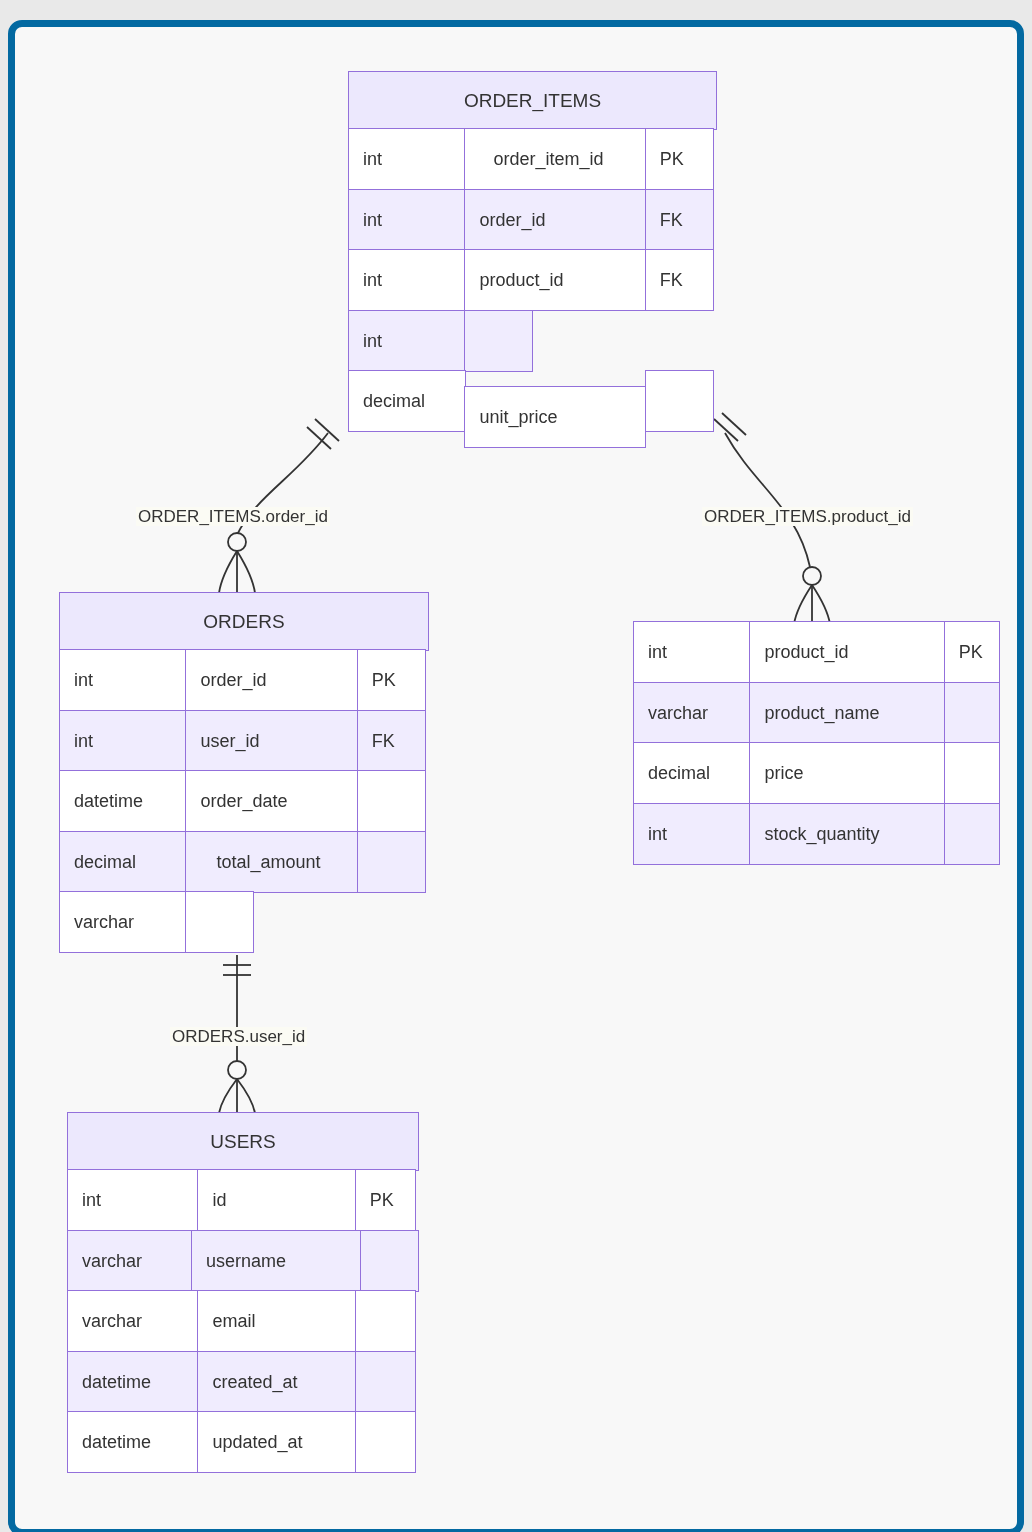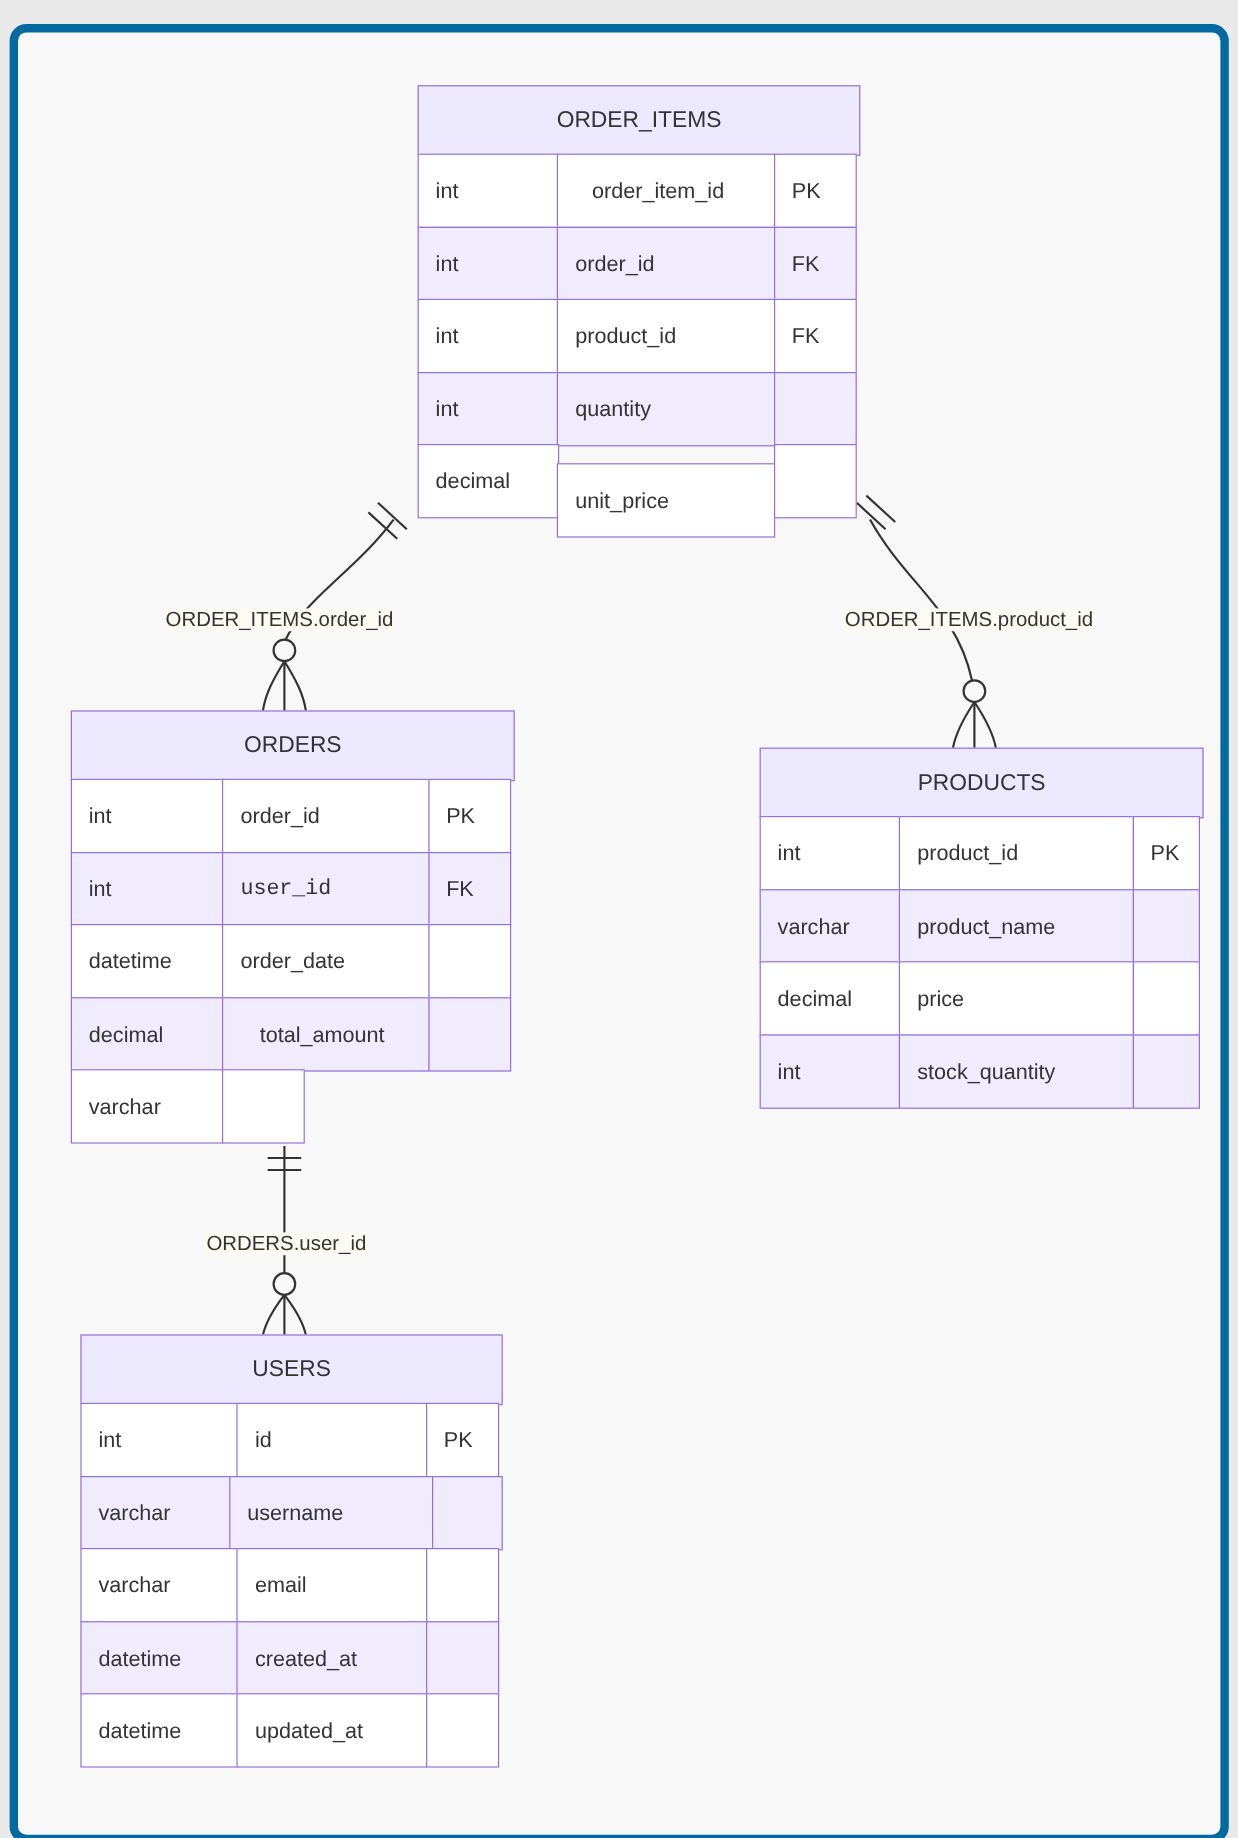--- a/index.html
+++ b/index.html
@@ -137,58 +137,56 @@
           <div class="attr-cell" style="width: 182px; height: 62px; margin-left: -1.6px;">order_id</div>
           <div class="attr-cell key" style="width: 69px; height: 62px; margin-left: -1.6px;">FK</div>
         </div>
         <div class="attr-row" style="height: 62px; margin-top: -1.6px;">
           <div class="attr-cell" style="width: 118px; height: 62px;">int</div>
           <div class="attr-cell" style="width: 182px; height: 62px; margin-left: -1.6px;">product_id</div>
           <div class="attr-cell key" style="width: 69px; height: 62px; margin-left: -1.6px;">FK</div>
         </div>
         <div class="attr-row alt" style="height: 62px; margin-top: -1.6px;">
           <div class="attr-cell" style="width: 118px; height: 62px;">int</div>
-          <div class="attr-cell" style="width: 182px; height: 62px; margin-left: -1.6px;">quantity</div>
           <div class="attr-cell key" style="width: 69px; height: 62px; margin-left: -1.6px;"></div>
         </div>
         <div class="attr-row" style="height: 62px; margin-top: -1.6px;">
           <div class="attr-cell" style="width: 118px; height: 62px;">decimal</div>
           <div class="attr-cell" style="width: 182px; height: 62px; margin-left: -1.6px; margin-top: 16px;">unit_price</div>
           <div class="attr-cell key" style="width: 69px; height: 62px; margin-left: -1.6px;"></div>
         </div>
       </div>
       <div class="entity" style="left: 44px; top: 565px; width: 370px; height: 369px;">
         <div class="entity-title" style="height: 59px; width: 370px;">ORDERS</div>
         <div class="attr-row" style="height: 62px; margin-top: -1.6px;">
           <div class="attr-cell" style="width: 128px; height: 62px;">int</div>
           <div class="attr-cell" style="width: 173px; height: 62px; margin-left: -1.6px;">order_id</div>
           <div class="attr-cell key" style="width: 69px; height: 62px; margin-left: -1.6px;">PK</div>
         </div>
         <div class="attr-row alt" style="height: 62px; margin-top: -1.6px;">
           <div class="attr-cell" style="width: 128px; height: 62px;">int</div>
-          <div class="attr-cell" style="width: 173px; height: 62px; margin-left: -1.6px; font-family: Liberation Mono, monospace;">user_id</div>
+          <div class="attr-cell" style="width: 173px; height: 62px; margin-left: -1.6px;">user_id</div>
           <div class="attr-cell key" style="width: 69px; height: 62px; margin-left: -1.6px;">FK</div>
         </div>
         <div class="attr-row" style="height: 62px; margin-top: -1.6px;">
           <div class="attr-cell" style="width: 128px; height: 62px;">datetime</div>
           <div class="attr-cell" style="width: 173px; height: 62px; margin-left: -1.6px;">order_date</div>
           <div class="attr-cell key" style="width: 69px; height: 62px; margin-left: -1.6px;"></div>
         </div>
         <div class="attr-row alt" style="height: 62px; margin-top: -1.6px;">
           <div class="attr-cell" style="width: 128px; height: 62px;">decimal</div>
           <div class="attr-cell" style="width: 173px; height: 62px; margin-left: -1.6px; padding-left: 30px;">total_amount</div>
           <div class="attr-cell key" style="width: 69px; height: 62px; margin-left: -1.6px;"></div>
         </div>
         <div class="attr-row" style="height: 62px; margin-top: -1.6px;">
           <div class="attr-cell" style="width: 128px; height: 62px;">varchar</div>
           <div class="attr-cell key" style="width: 69px; height: 62px; margin-left: -1.6px;"></div>
         </div>
       </div>
       <div class="entity" style="left: 618px; top: 596px; width: 370px; height: 307px;">
-        <div class="entity-title" style="height: 59px; width: 370px;">PRODUCTS</div>
         <div class="attr-row" style="height: 62px; margin-top: -1.6px;">
           <div class="attr-cell" style="width: 118px; height: 62px;">int</div>
           <div class="attr-cell" style="width: 196px; height: 62px; margin-left: -1.6px;">product_id</div>
           <div class="attr-cell key" style="width: 56px; height: 62px; margin-left: -1.6px;">PK</div>
         </div>
         <div class="attr-row alt" style="height: 62px; margin-top: -1.6px;">
           <div class="attr-cell" style="width: 118px; height: 62px;">varchar</div>
           <div class="attr-cell" style="width: 196px; height: 62px; margin-left: -1.6px;">product_name</div>
           <div class="attr-cell key" style="width: 56px; height: 62px; margin-left: -1.6px;"></div>
         </div>

